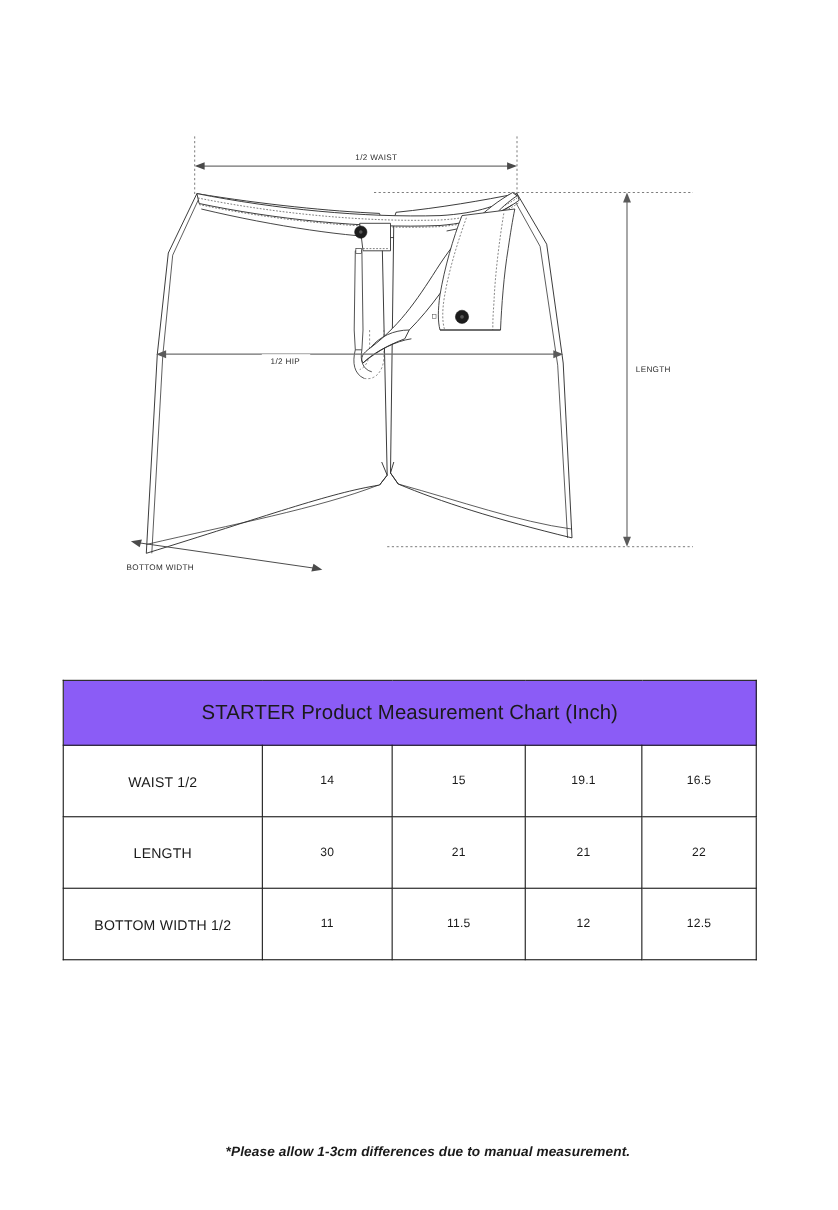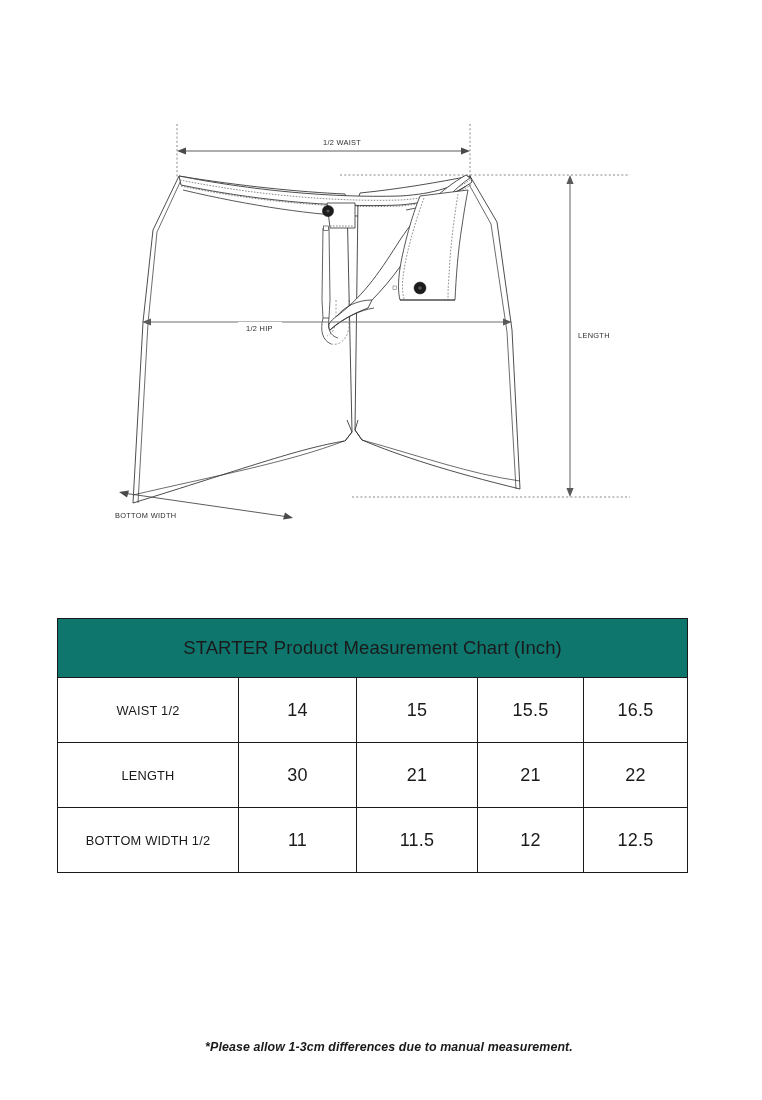--- a/index.html
+++ b/index.html
@@ -57,21 +57,21 @@
     letter-spacing: 0.1px;
   }
   .head-cell {
     height: 52px;
     font-size: 12.6px;
     font-weight: bold;
     letter-spacing: 0.3px;
   }
   .row-cell {
     height: 62px;
-    font-size: 18px;
+    font-size: 11px;
     letter-spacing: 0.2px;
   }
   .desc-cell {
     font-size: 12.8px;
   }
 
   
   #footnote {
     position: absolute;
     left: 8px;
@@ -255,28 +255,28 @@
 <table id="measurement-table">
   <colgroup>
     <col style="width:181px">
     <col style="width:118px">
     <col style="width:121px">
     <col style="width:106px">
     <col style="width:104px">
   </colgroup>
   <tbody>
     <tr>
-      <td class="title-cell" colspan="5" style="background:#0f766e">STARTER Product Measurement Chart (Inch)</td>
+      <td class="title-cell" colspan="5" style="background:#8b5cf6">STARTER Product Measurement Chart (Inch)</td>
     </tr>
 
     <tr>
       <td class="row-cell desc-cell">WAIST 1/2</td>
       <td class="row-cell">14</td>
       <td class="row-cell">15</td>
-      <td class="row-cell">15.5</td>
+      <td class="row-cell">19.1</td>
       <td class="row-cell">16.5</td>
     </tr>
 
 
     <tr>
       <td class="row-cell desc-cell">LENGTH</td>
       <td class="row-cell">30</td>
       <td class="row-cell">21</td>
       <td class="row-cell">21</td>
       <td class="row-cell">22</td>

